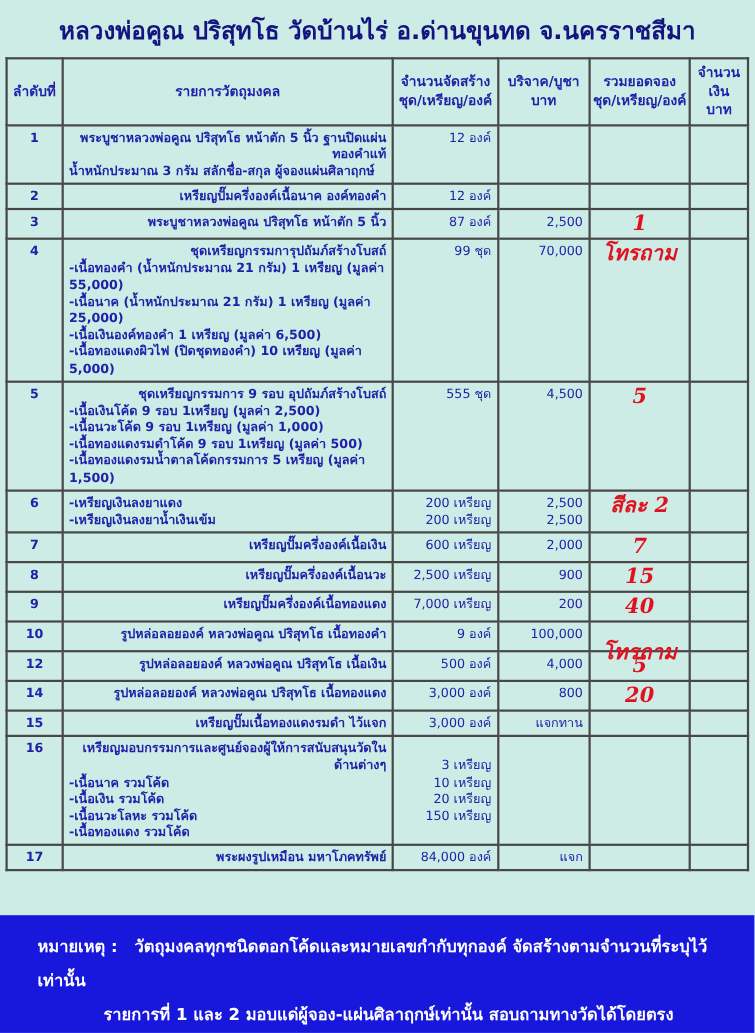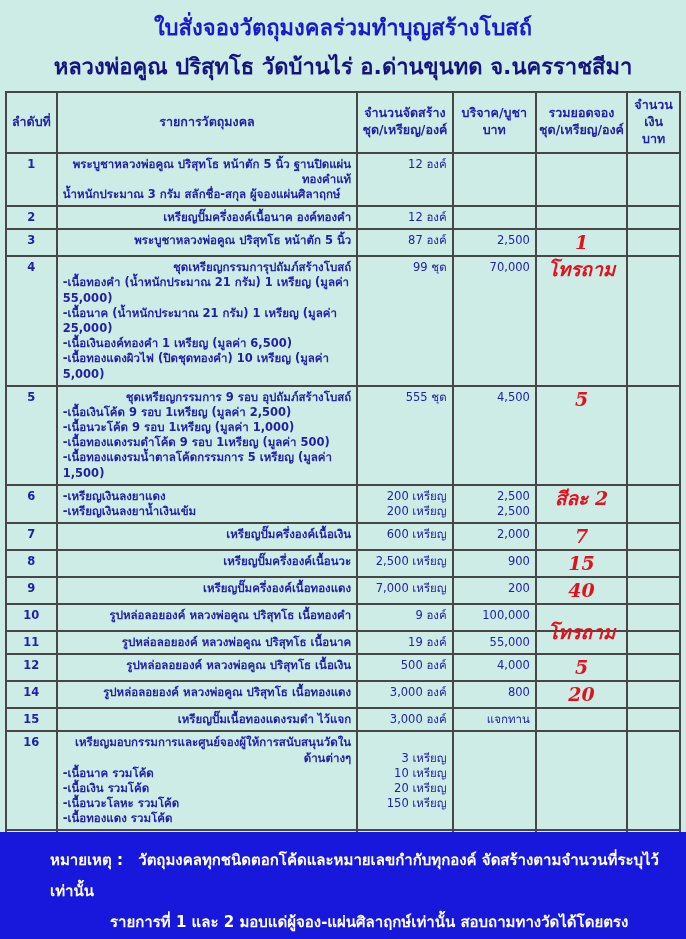--- a/index.html
+++ b/index.html
@@ -39,33 +39,32 @@
   .hand{
     font-family:"DejaVu Serif","Liberation Serif",serif;
     font-style:italic;font-weight:bold;
     color:#e01220;font-size:19px;line-height:1;
     position:relative;
   }
   .hand.span-down{top:15px;z-index:3;}
   .footer{
     position:absolute;left:0;bottom:0;width:686px;height:107px;
     background:#1818dd;color:#ffffff;box-sizing:border-box;
-    padding:13px 10px 0 50px;
+    padding:13px 10px 0 34px;
     font-size:15px;font-weight:bold;line-height:2.05;
   }
   .footer .indent{padding-left:60px;}
   .note-label{margin-right:10px;}
 </style>
 </head>
 <body>
 
 <div class="page">
 
   <div class="hdr">
-    <div class="title1">ใบสั่งจองวัตถุมงคลร่วมทำบุญสร้างโบสถ์</div>
     <div class="title3">หลวงพ่อคูณ ปริสุทโธ วัดบ้านไร่ อ.ด่านขุนทด จ.นครราชสีมา</div>
   </div>
 
   <table class="order">
     <colgroup>
       <col class="c-no">
         <col class="c-item">
         <col class="c-qty">
       <col class="c-price">
         <col class="c-res">
@@ -256,34 +255,20 @@
           </td>
     <td class="cell-price">
             <div>100,000</div>
           </td>
     <td class="cell-res">
             <div class="hand span-down">โทรถาม</div>
           </td>
     <td class="cell-amt"></td>
   </tr>
         <tr>
-    <td class="cell-no">11</td>
-    <td class="cell-item">
-            <div class="item-main">รูปหล่อลอยองค์ หลวงพ่อคูณ ปริสุทโธ เนื้อนาค</div>
-          </td>
-    <td class="cell-qty">
-            <div>19 องค์</div>
-          </td>
-    <td class="cell-price">
-            <div>55,000</div>
-          </td>
-    <td class="cell-res"></td>
-    <td class="cell-amt"></td>
-  </tr>
-        <tr>
     <td class="cell-no">12</td>
     <td class="cell-item">
             <div class="item-main">รูปหล่อลอยองค์ หลวงพ่อคูณ ปริสุทโธ เนื้อเงิน</div>
           </td>
     <td class="cell-qty">
             <div>500 องค์</div>
           </td>
     <td class="cell-price">
             <div>4,000</div>
           </td>

